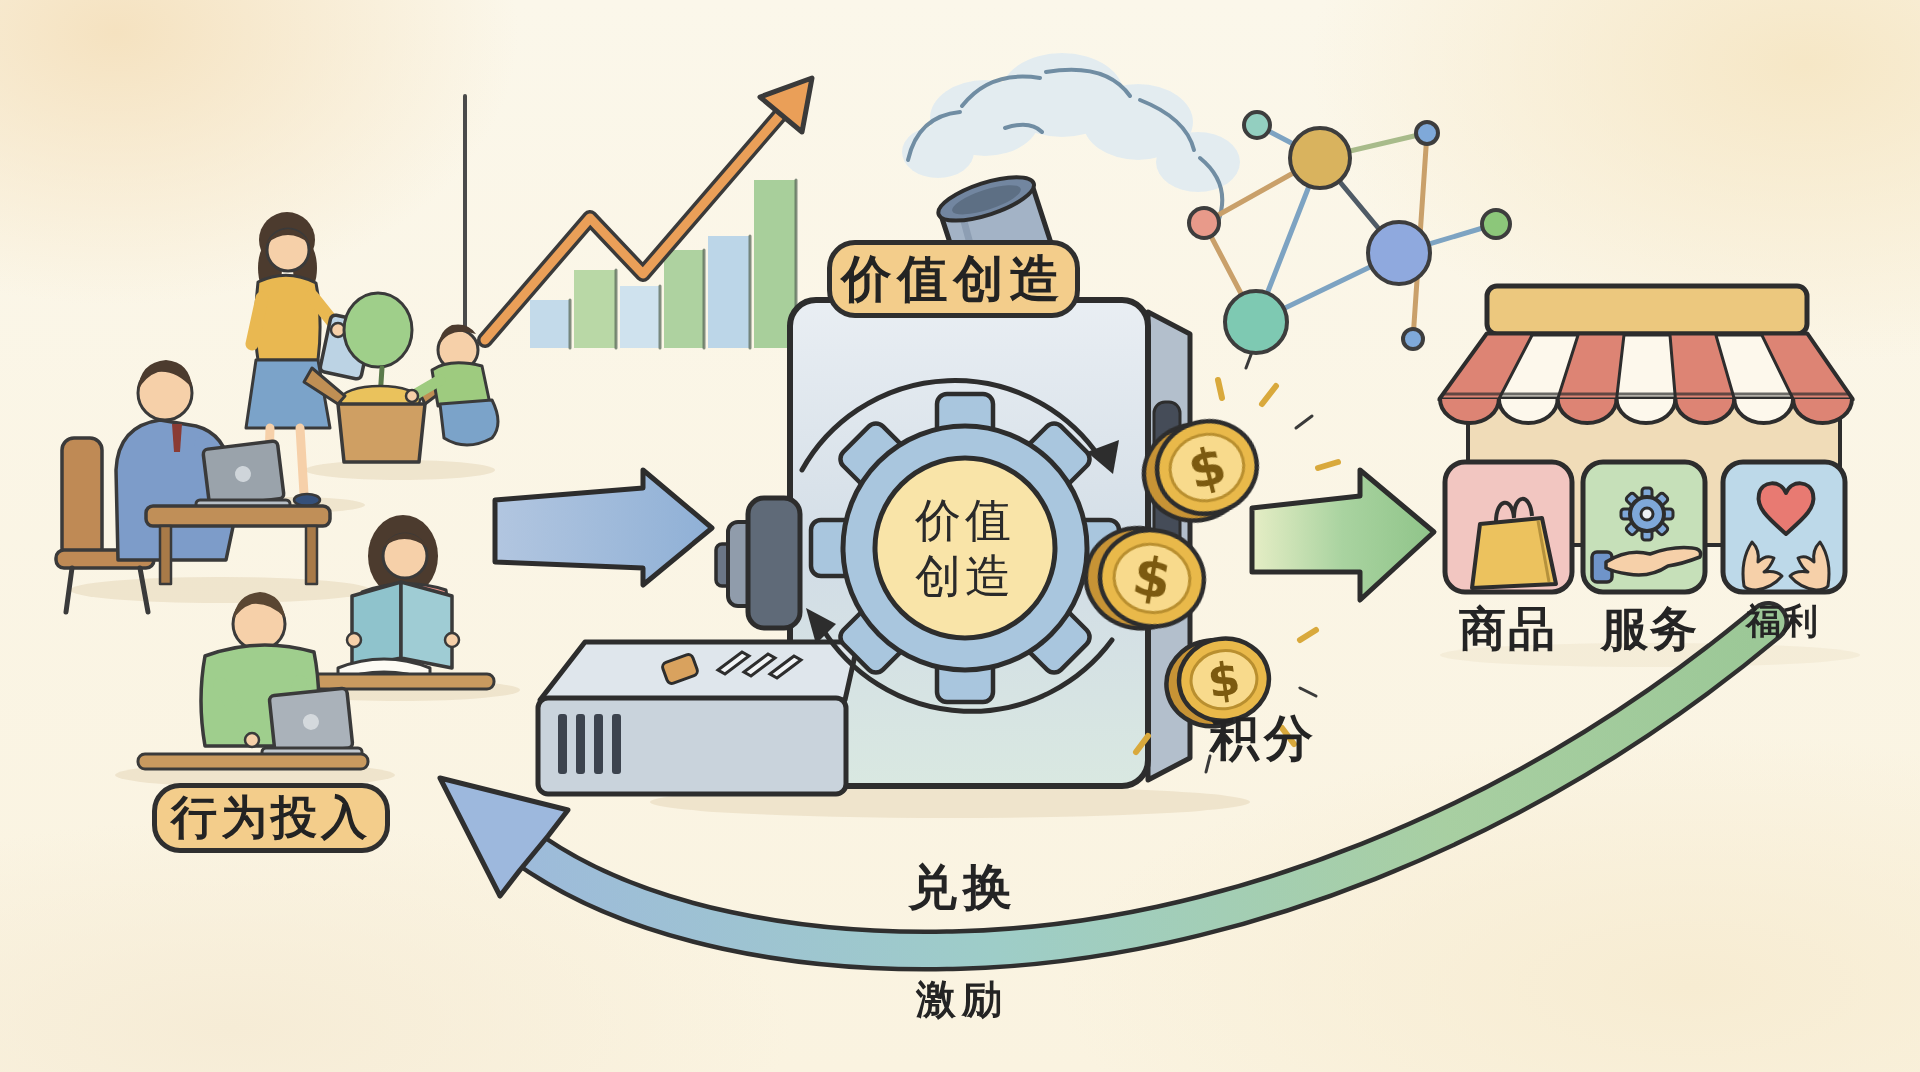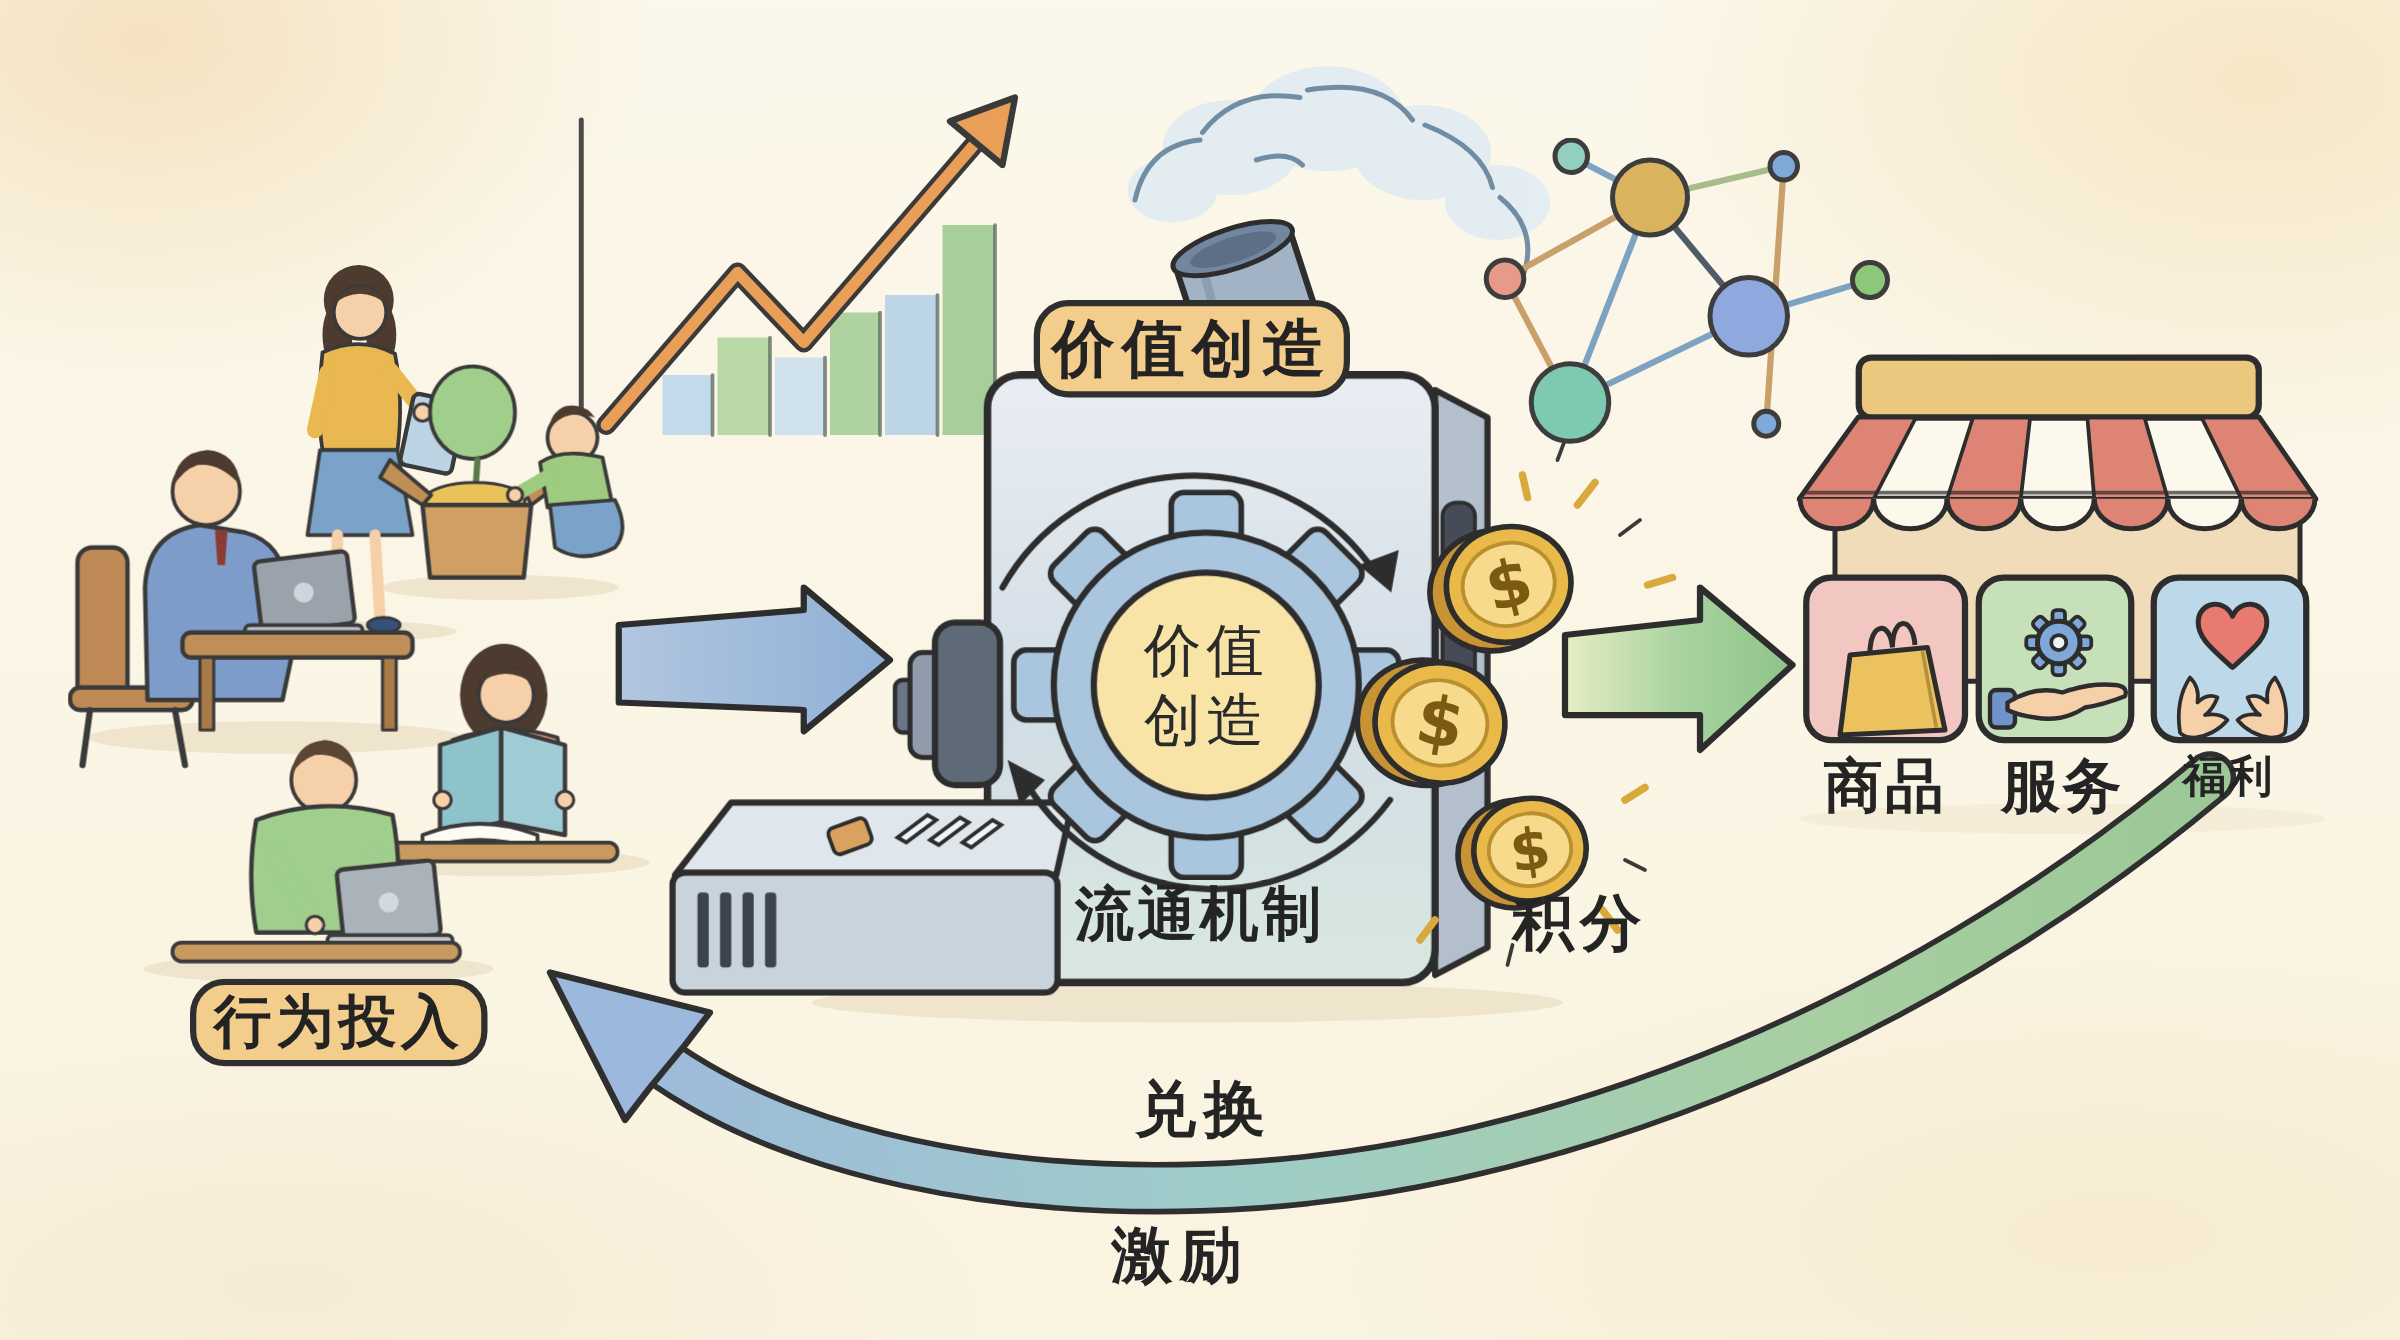--- a/index.html
+++ b/index.html
@@ -388,27 +388,26 @@
   </g>
 </svg>
 
   <div class="badge" style="left:827px;top:240px;width:253px;height:78px;font-size:50px;letter-spacing:6px;">价值创造</div>
 
   <div class="gear-caption" style="left:865px;top:492px;width:200px;font-size:46px;letter-spacing:4px;">
     <div>价值</div>
     <div>创造</div>
   </div>
 
-  <div class="plain" style="left:838px;top:700px;width:244px;font-size:47px;letter-spacing:3px;">流通机制</div>
 
   <div class="plain" style="left:1186px;top:706px;width:156px;font-size:49px;letter-spacing:5px;">积分</div>
 
   <div class="plain" style="left:1452px;top:598px;width:112px;font-size:47px;letter-spacing:2px;">商品</div>
   <div class="plain" style="left:1587px;top:598px;width:112px;font-size:47px;letter-spacing:2px;text-align:right;">服务</div>
   <div class="plain" style="left:1727px;top:598px;width:112px;font-size:35px;letter-spacing:2px;">福利</div>
 
   <div class="badge" style="left:152px;top:783px;width:238px;height:70px;font-size:46px;letter-spacing:4px;border-radius:28px;">行为投入</div>
 
   <div class="plain" style="left:885px;top:855px;width:156px;font-size:49px;letter-spacing:6px;">兑换</div>
 
-  <div class="plain" style="left:864px;top:972px;width:160px;font-size:49px;letter-spacing:6px;text-align:center;">激励</div>
+  <div class="plain" style="left:882px;top:972px;width:160px;font-size:40px;letter-spacing:6px;text-align:center;">激励</div>
 
 </div>
 
 </body></html>

